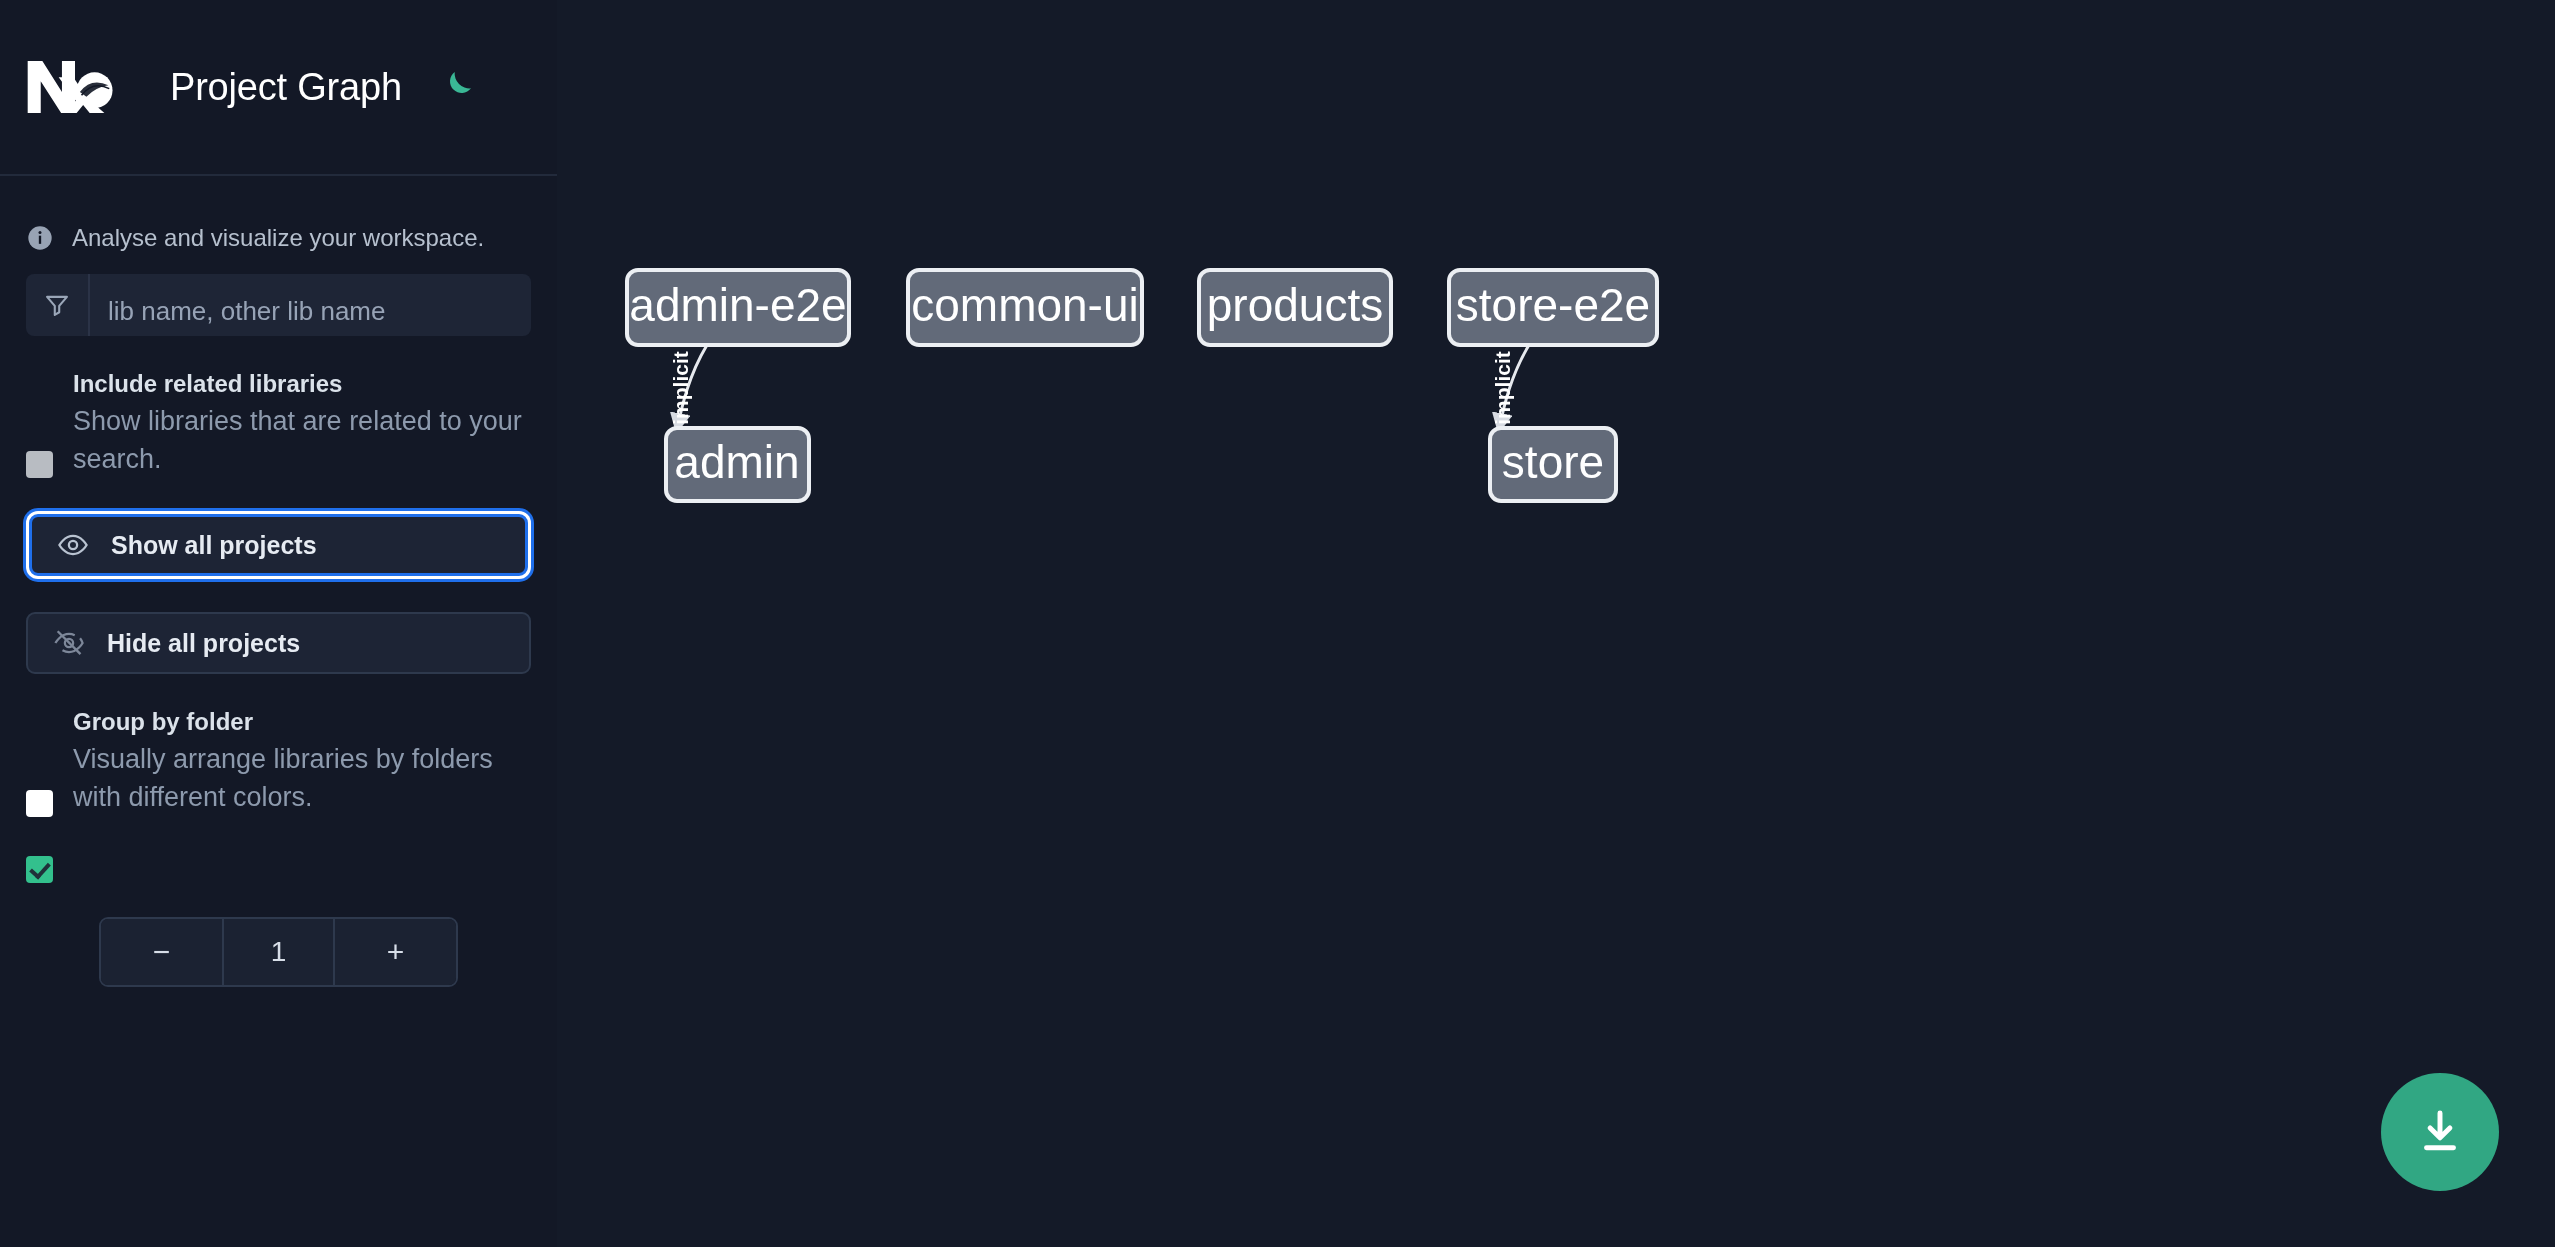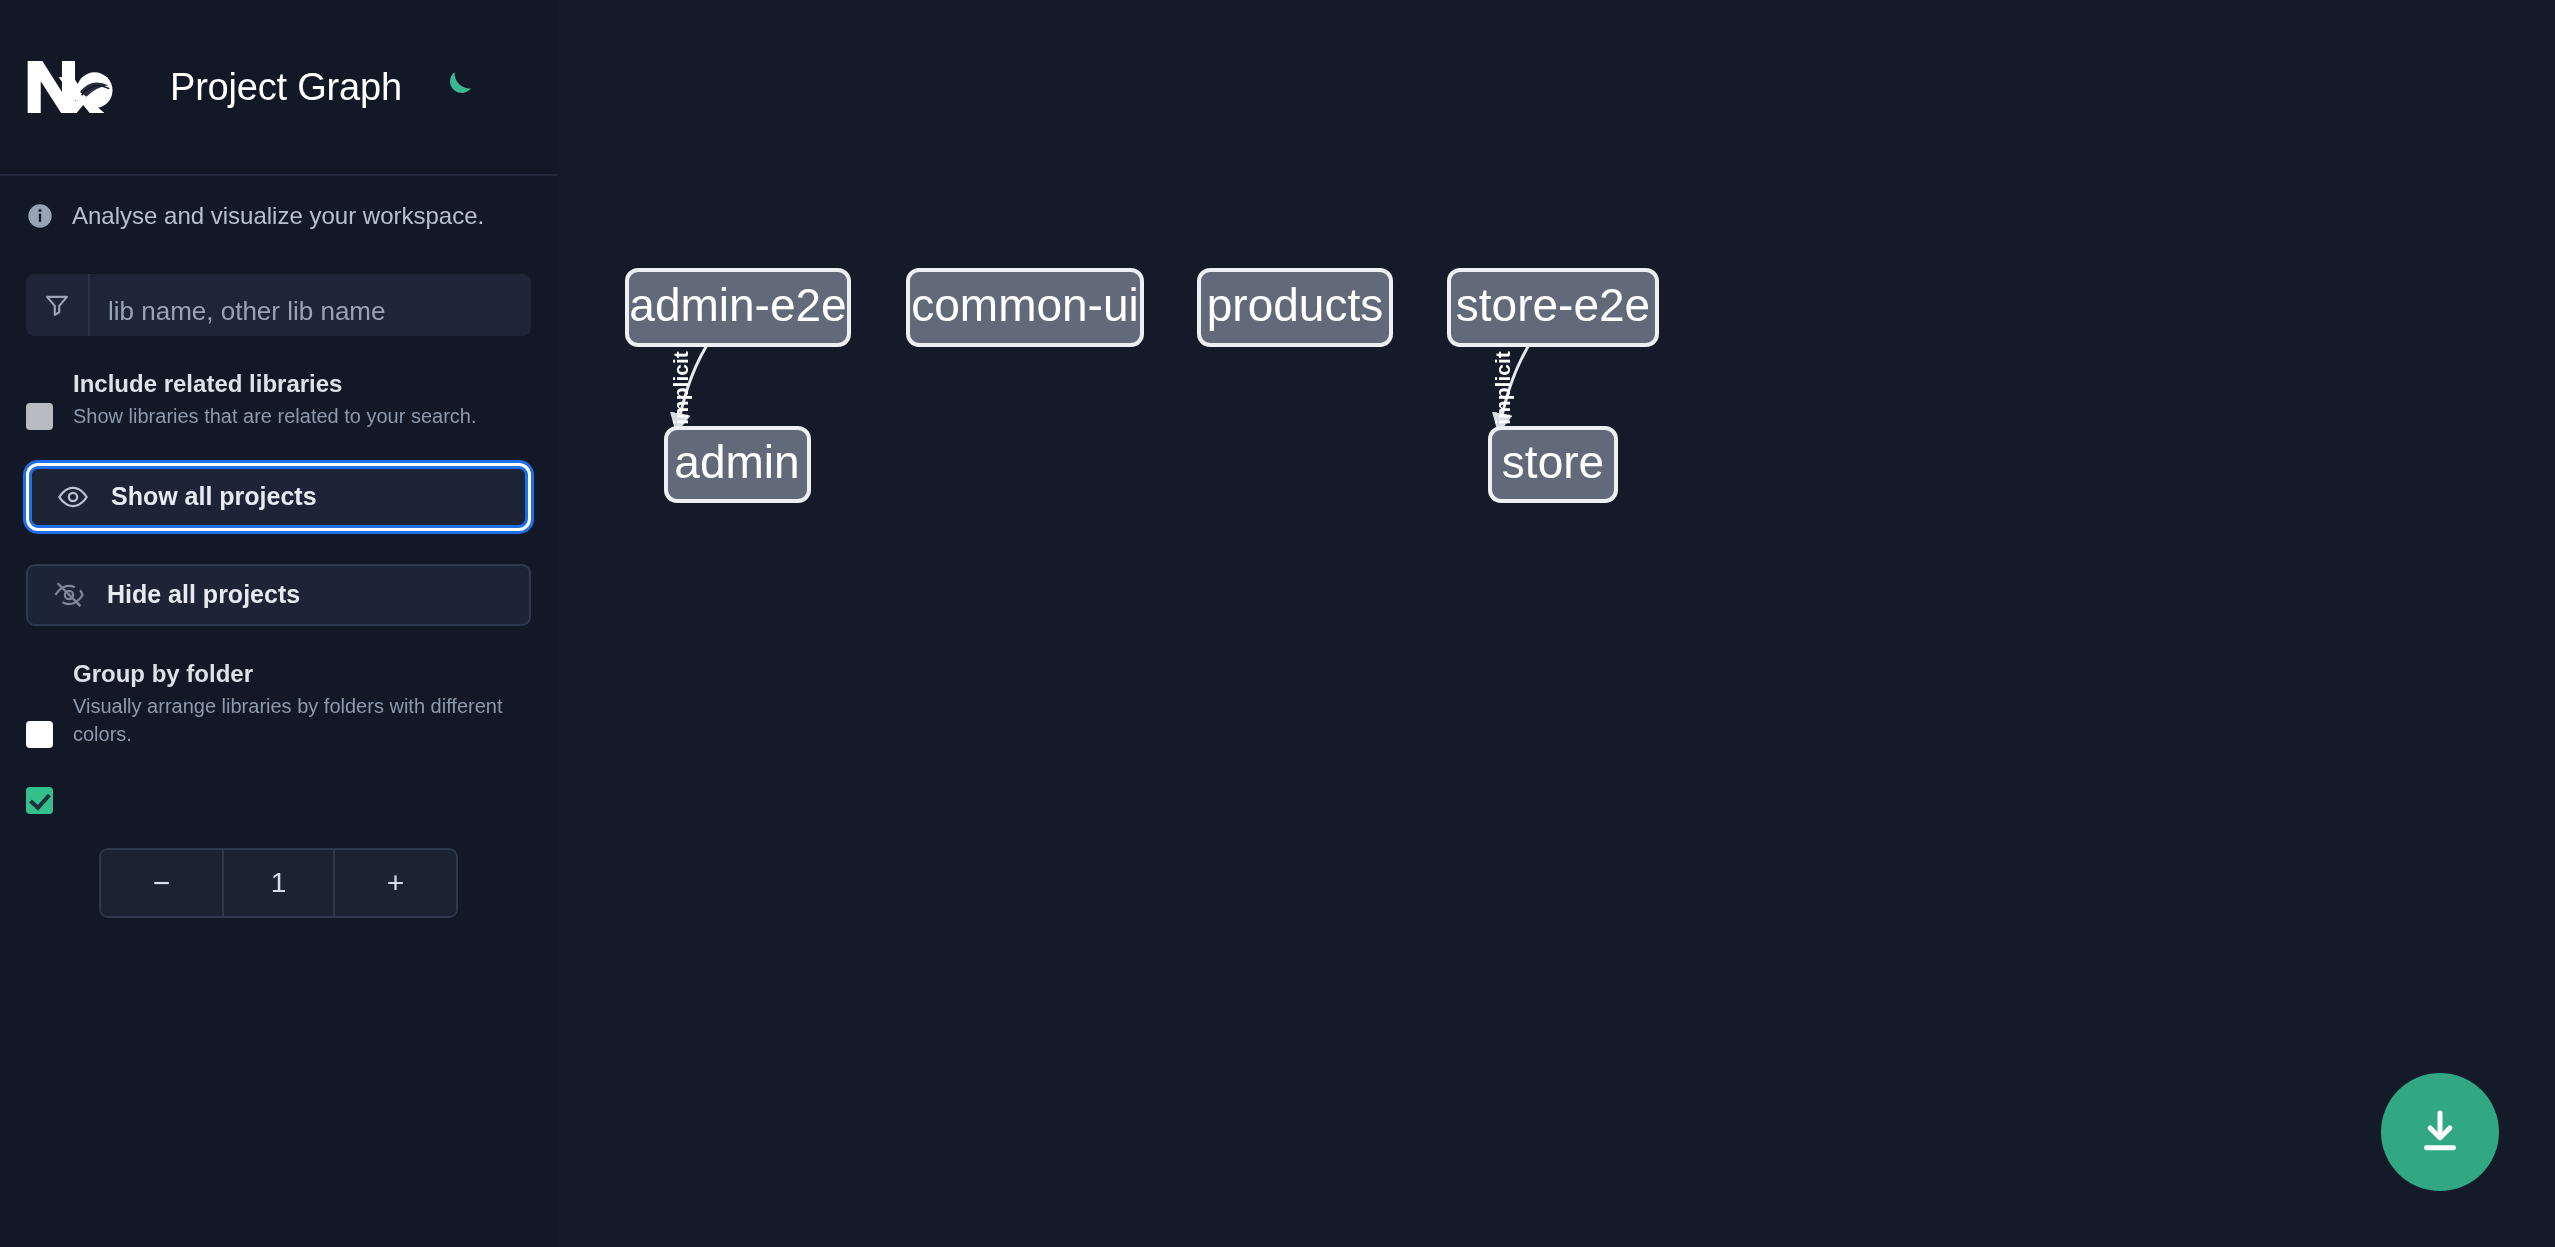--- a/index.html
+++ b/index.html
@@ -65,23 +65,23 @@
     border: none;
     padding: 0;
     cursor: pointer;
   }
 
   .sidebar-body {
     padding: 0 26px;
   }
   .tagline {
     display: flex;
-    align-items: flex-end;
+    align-items: flex-start;
     gap: 18px;
-    padding-top: 28px;
+    padding-top: 48px;
     height: 54px;
     box-sizing: border-box;
   }
   .tagline-text {
     font-size: 24px;
     color: #b6c0ce;
     white-space: nowrap;
   }
   .info-icon {
     width: 28px;
@@ -148,21 +148,21 @@
     transform: rotate(42deg);
   }
   .check-texts { margin-left: 20px; }
   .check-label {
     font-size: 24px;
     font-weight: bold;
     color: #dbe2ea;
     line-height: 1.15;
   }
   .check-desc {
-    font-size: 20px;
+    font-size: 27px;
     color: #8d9aad;
     line-height: 1.42;
     margin-top: 4px;
     max-width: 455px;
   }
 
   .wide-btn {
     margin-top: 36px;
     height: 62px;
     width: 100%;

